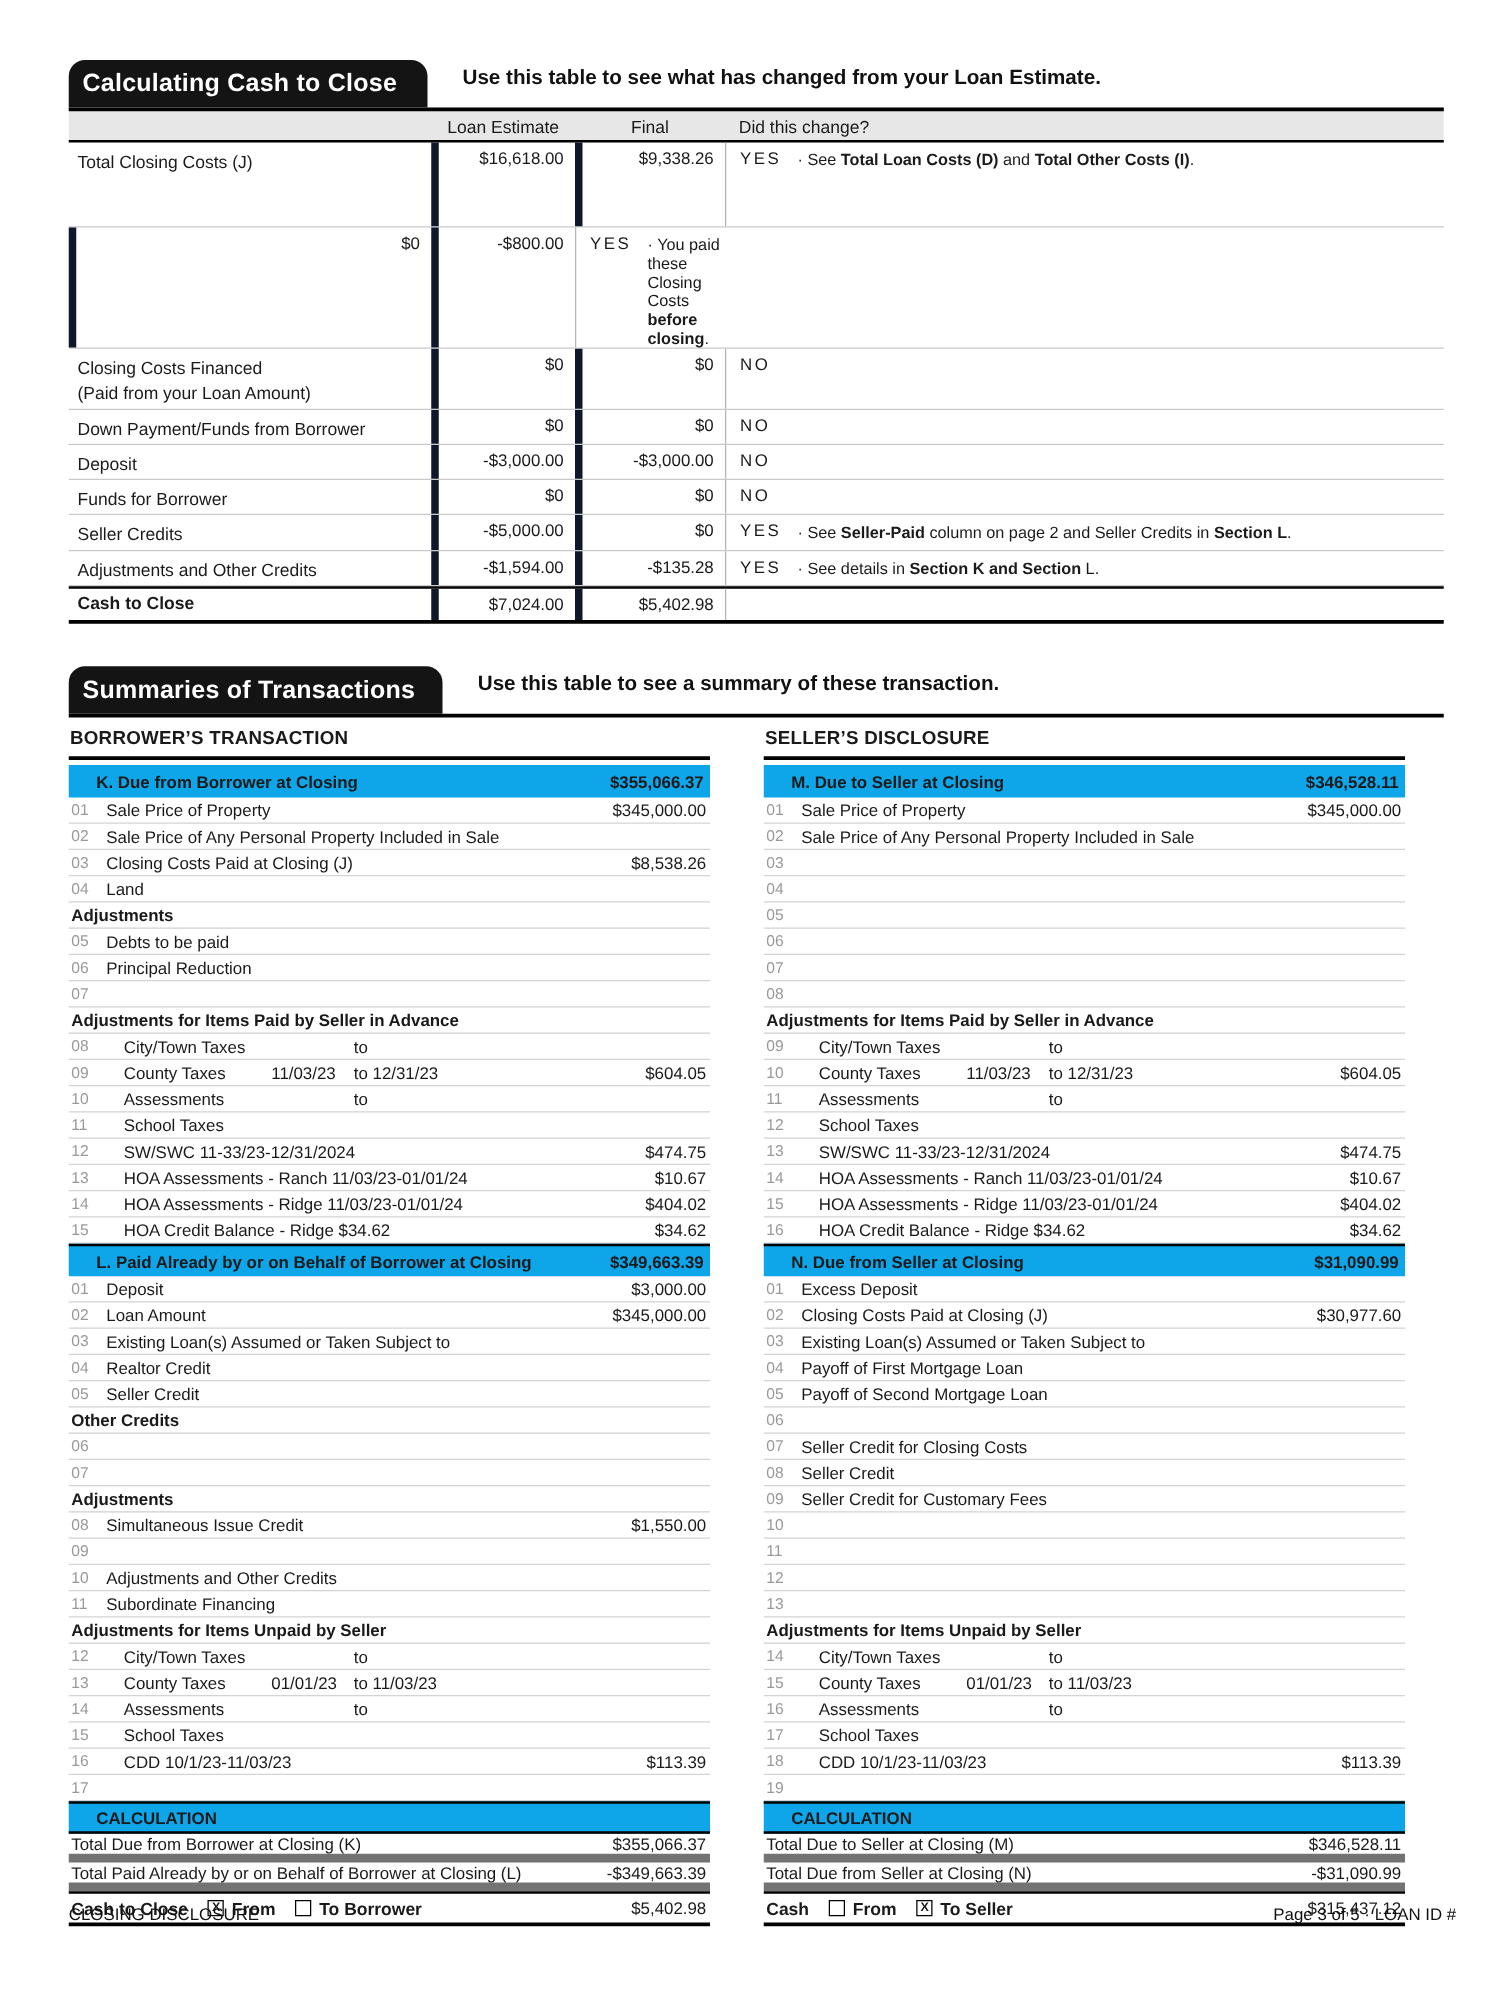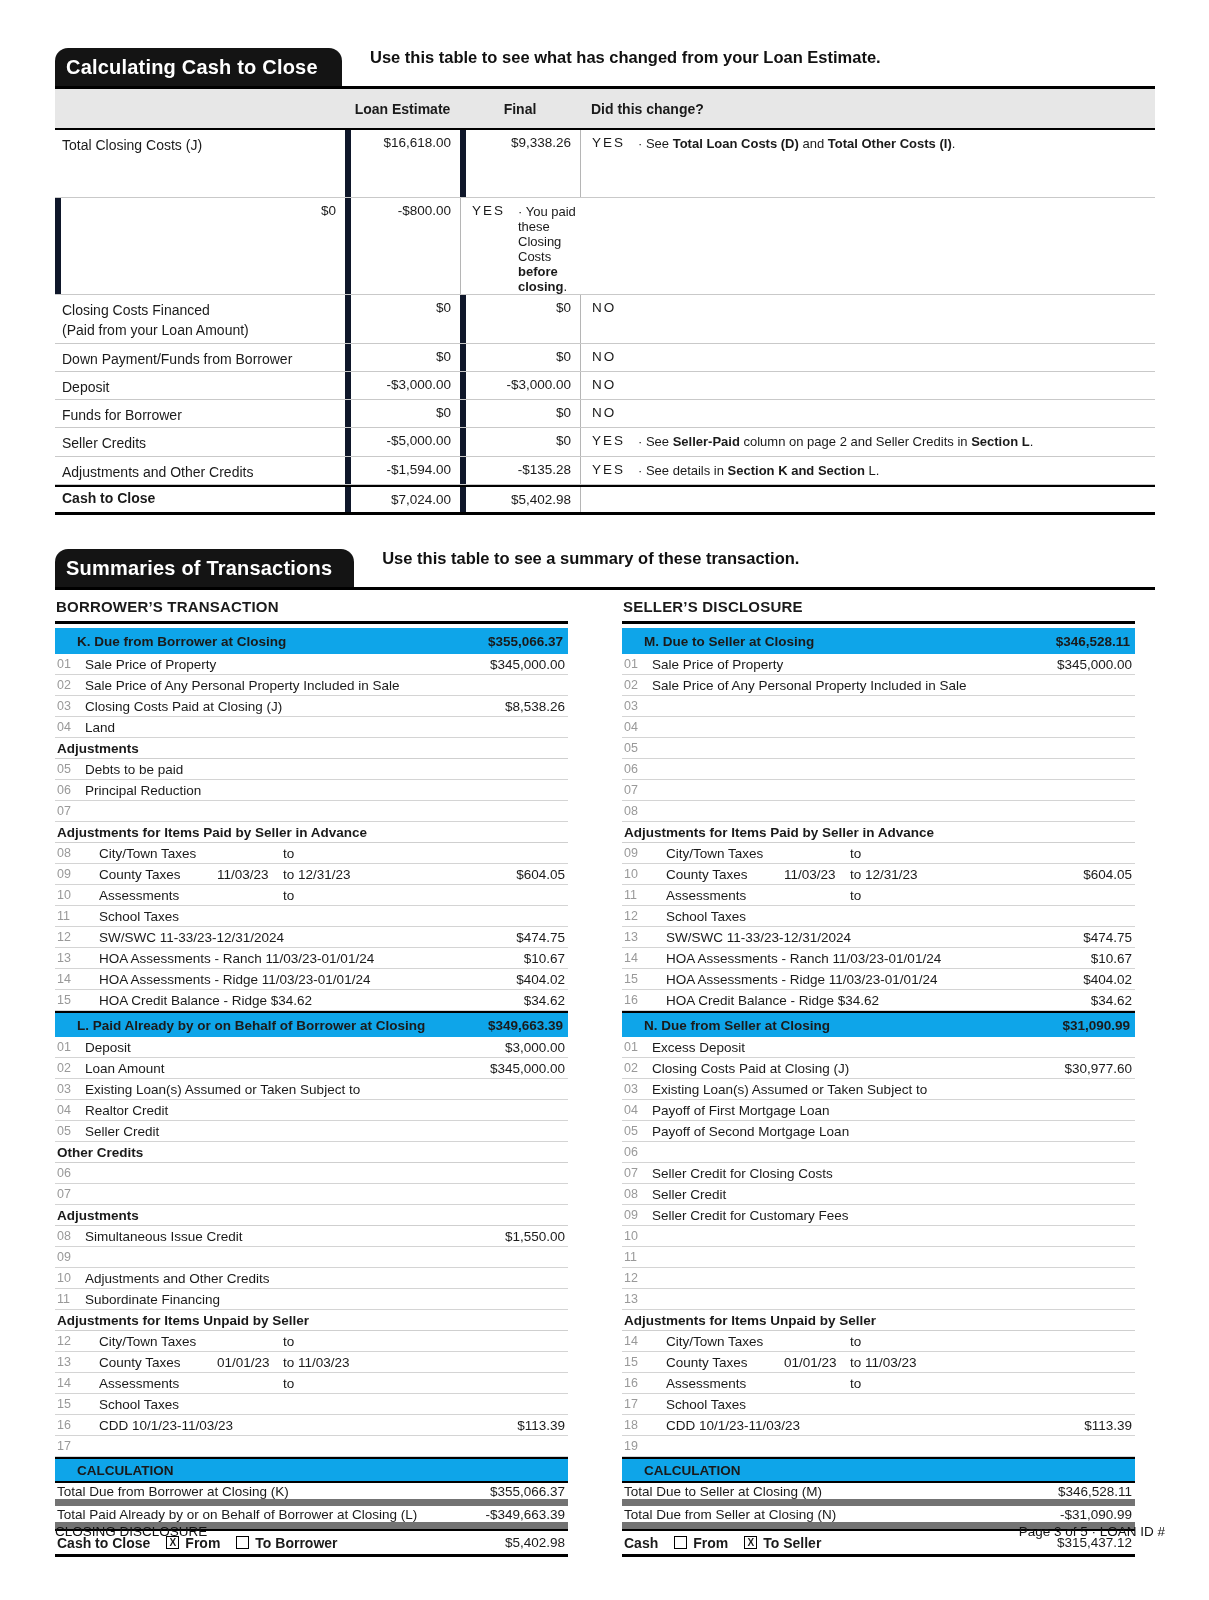--- a/index.html
+++ b/index.html
@@ -5,34 +5,34 @@
   * { box-sizing: border-box; }
   html,body { margin:0; padding:0; }
   body {
     width:1209px; height:1600px; background:#ffffff; position:relative;
     font-family:"Liberation Sans", sans-serif; color:#1a1a1a;
     -webkit-font-smoothing:antialiased;
   }
   .content { position:absolute; left:55px; top:0; width:1100px; }
 
   
-  .tab-row { display:flex; align-items:flex-start; }
+  .tab-row { display:flex; align-items:center; }
   .black-tab {
     background:#141414; color:#fff; font-weight:bold; font-size:20px;
     padding:8px 22px 7px 11px; border-radius:13px 13px 0 0; min-width:287px;
     letter-spacing:0.2px;
   }
   .tab-subtitle { font-weight:bold; font-size:16.5px; margin:0 0 9px 28px; color:#111; }
 
   
   .ctc { margin-top:48px; }
   .ctc-head {
     display:grid; grid-template-columns:290px 115px 120px 1fr;
     background:#e7e7e7; border-top:3px solid #000; border-bottom:2px solid #000;
-    height:44px; align-items:center; font-weight:bold; font-size:14px;
+    height:28px; align-items:center; font-weight:normal; font-size:14px;
   }
   .ctc-head .h-le, .ctc-head .h-final { text-align:center; }
   .ctc-head .h-change { padding-left:11px; }
   .ctc-row {
     display:grid; grid-template-columns:290px 115px 120px 1fr;
     border-bottom:1px solid #c9c9c9; font-size:14px;
   }
   .c-label { padding:5px 6px 2px 7px; line-height:1.45; }
   .c-amt {
     text-align:right; padding:5px 9px 0 0; border-left:6px solid #0f172a;
@@ -48,21 +48,21 @@
     height:30px; align-items:center; font-size:14px;
   }
   .ctc-total .c-label { font-weight:bold; padding-top:0; }
   .ctc-total .c-amt { padding-top:0; height:100%; display:flex; align-items:center; justify-content:flex-end; }
   .ctc-total .c-change { height:100%; padding-top:0; }
 
   
   .sum { margin-top:34px; }
   .sum .tab-row { border-bottom:0; }
   .sum-rule { border-bottom:3px solid #000; height:0; }
-  .sum-wrap { display:flex; gap:54px; margin-top:5px; }
+  .sum-wrap { display:flex; gap:43px; margin-top:5px; }
   .col { width:513px; }
   .col h2 {
     font-size:15px; font-weight:bold; margin:0; padding:3px 0 6px 1px;
     border-bottom:3px solid #000; letter-spacing:0.2px;
   }
   .s-sec {
     display:flex; background:#0ea5e9; min-height:26px; align-items:center;
     font-weight:bold; font-size:13.5px; padding:0 5px 0 22px; margin-top:4px;
   }
   .s-sec .amount { margin-left:auto; }

